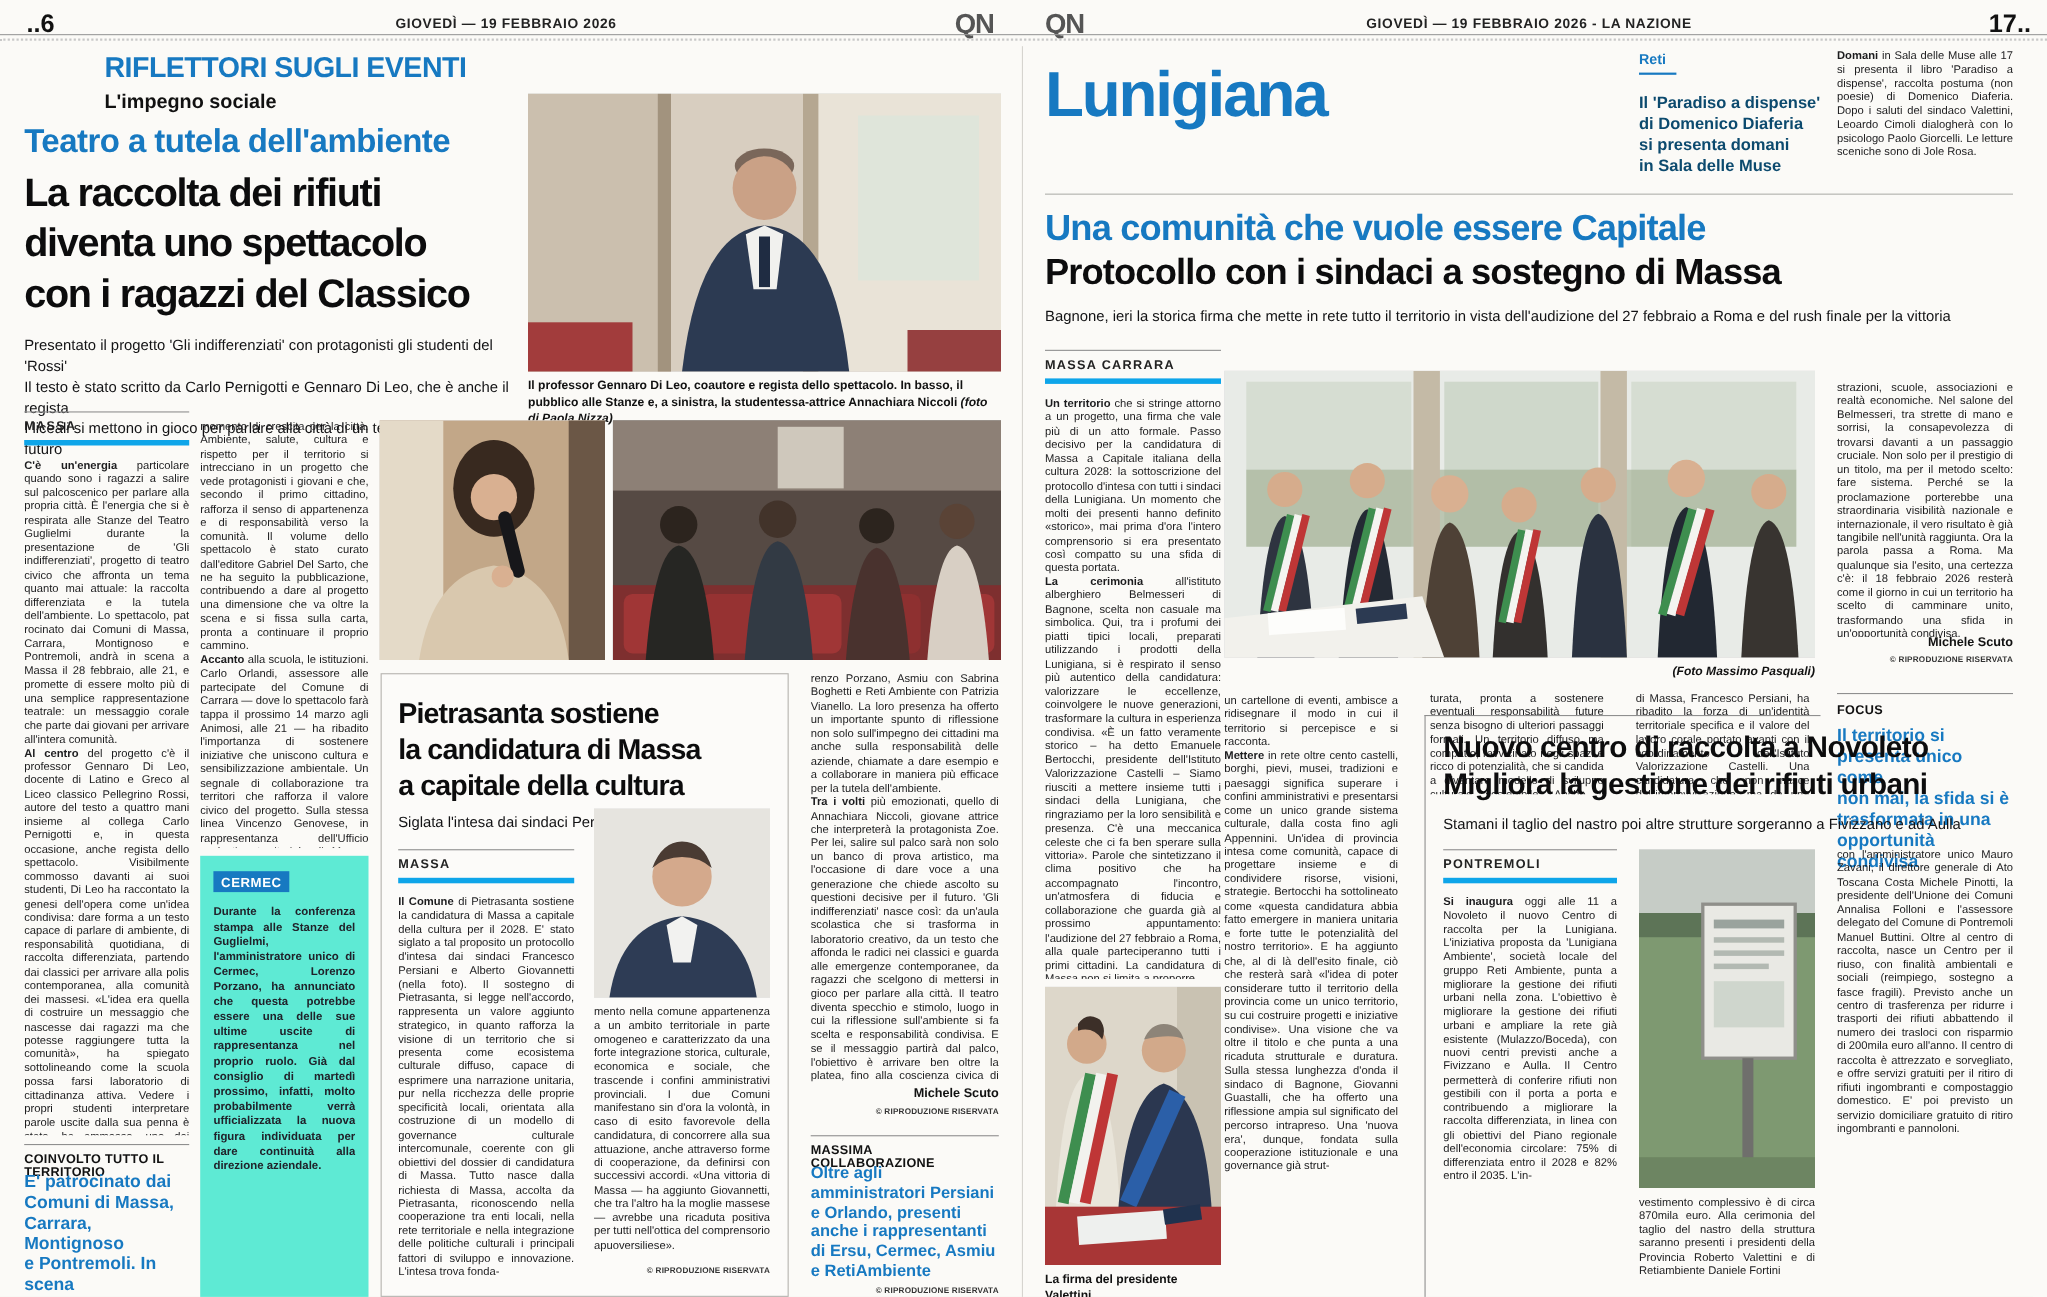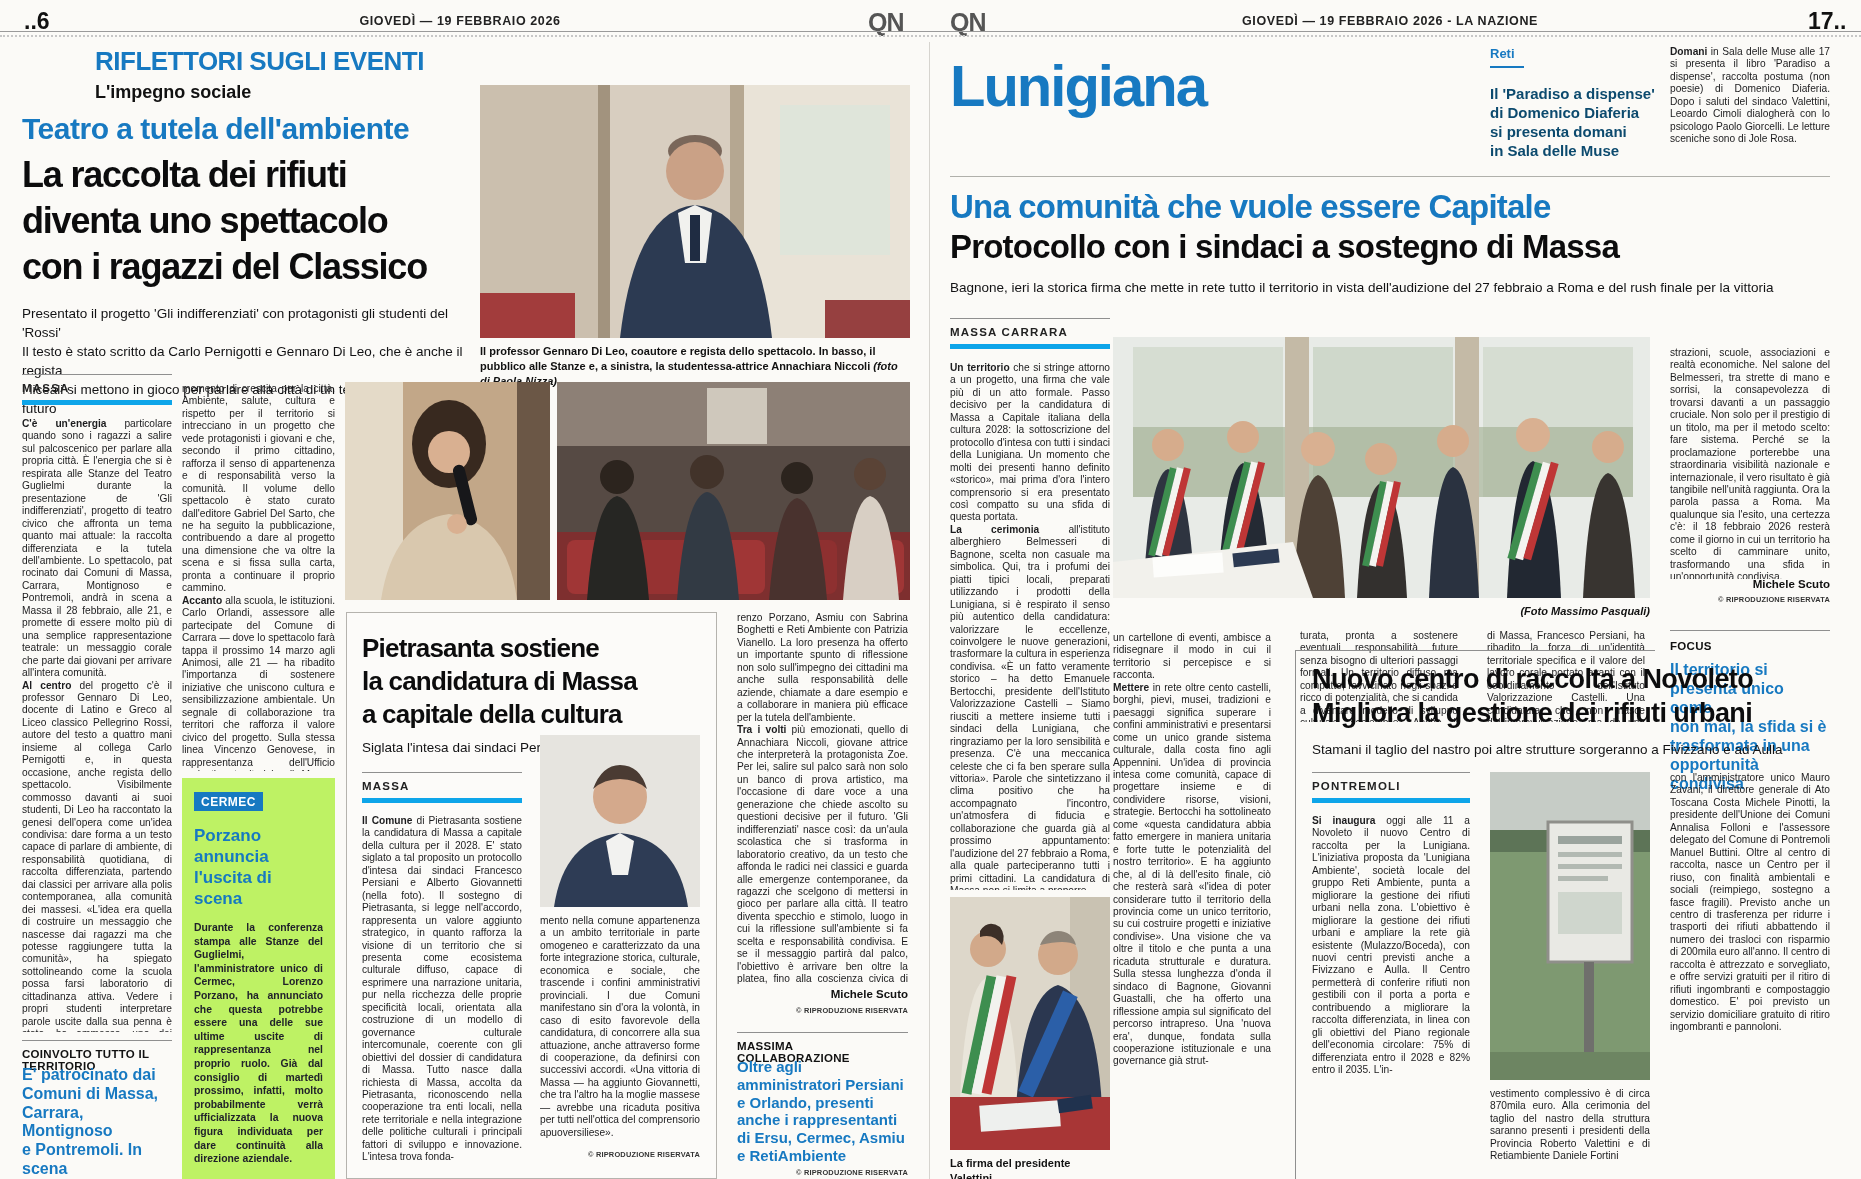--- a/index.html
+++ b/index.html
@@ -30,21 +30,21 @@
            white-space:pre-line;overflow:hidden;}
   .bodycol b{font-weight:700;}
   .caption{font-size:11px;line-height:15px;font-weight:700;color:#111;}
   .caption i{font-style:italic;font-weight:700;}
   .sig{font-size:11.5px;font-weight:700;text-align:right;color:#111;}
   .copy{font-size:7.4px;font-weight:700;letter-spacing:.2px;text-align:right;color:#333;}
   
   .boxlabel{font-size:11.5px;font-weight:800;letter-spacing:.3px;color:#111;}
   .bluetext{color:#1779c1;font-weight:700;white-space:pre-line;}
   .rule{border-top:1px solid #8f8f8f;}
-  .cermecbox{background:#bef264;}
+  .cermecbox{background:#5eead4;}
   .chip{display:inline-block;background:#1779c1;color:#fff;font-size:12px;font-weight:700;
         letter-spacing:.5px;padding:3px 7px 2px 7px;}
   .cermectitle{font-size:17px;line-height:21px;font-weight:800;color:#1779c1;white-space:pre-line;}
   .cermecbody{font-size:10.4px;line-height:13.6px;font-weight:700;color:#20222a;text-align:justify;
               white-space:pre-line;overflow:hidden;}
   .pietrabox{border:1.5px solid #b5b3ae;background:#fcfbf9;}
   .hl-pietra{font-size:26px;line-height:33px;font-weight:800;color:#0c0c0d;letter-spacing:-.8px;white-space:pre-line;}
   .subhead{font-size:13.5px;color:#121214;}
   .aullakick{font-size:13px;font-weight:700;color:#1779c1;}
   .aullaline{border-top:2px solid #1779c1;width:34px;}
@@ -113,22 +113,20 @@
 e Pontremoli. In scena
 a Massa il 28 febbraio
 e a Carrara il 14 marzo</div>
 
   <div class="abs bodycol" style="left:182px;top:383px;width:153px;height:388px;">momento di crescita per la città. Ambiente, salute, cultura e rispetto per il territorio si intrecciano in un progetto che vede protagonisti i giovani e che, secondo il primo cittadino, rafforza il senso di appartenenza e di responsabilità verso la comunità. Il volume dello spettacolo è stato curato dall'editore Gabriel Del Sarto, che ne ha seguito la pubblicazione, contribuendo a dare al progetto una dimensione che va oltre la scena e si fissa sulla carta, pronta a continuare il proprio cammino.
 <b>Accanto</b> alla scuola, le istituzioni. Carlo Orlandi, assessore alle partecipate del Comune di Carrara — dove lo spettacolo farà tappa il prossimo 14 marzo agli Animosi, alle 21 — ha ribadito l'importanza di sostenere iniziative che uniscono cultura e sensibilizzazione ambientale. Un segnale di collaborazione tra territori che rafforza il valore civico del progetto. Sulla stessa linea Vincenzo Genovese, in rappresentanza dell'Ufficio scolastico territoriale di Massa-Carrara, che ha evidenziato quanto esperienze come questa arricchiscano il senso stesso della scuola: portare al centro temi sociali e ambientali significa offrire agli studenti strumenti concreti per leggere il presente e diventare cittadini più consapevoli.
  è stata arricchita dalla presenza di rappresentanti di enti e associazioni impegnate sul territorio: Ersu, con il direttore Bresciani Gatti, Cermec con Lo-</div>
 
   <div class="abs cermecbox" style="left:182px;top:778px;width:153px;height:401px;">
     <div class="chip" style="margin:14px 0 0 12px;">CERMEC</div>
-    <div class="cermectitle" style="margin:14px 12px 0 12px;">Porzano annuncia
-l'uscita di scena</div>
     <div class="cermecbody" style="margin:12px 12px 0 12px;height:300px;"><b>Durante</b> la conferenza stampa alle Stanze del Guglielmi, l'amministratore unico di Cermec, Lorenzo Porzano, ha annunciato che questa potrebbe essere una delle sue ultime uscite di rappresentanza nel proprio ruolo. Già dal consiglio di martedì prossimo, infatti, molto probabilmente verrà ufficializzata la nuova figura individuata per dare continuità alla direzione aziendale.</div>
   </div>
 
   <div class="abs photo" style="left:345px;top:382px;width:205px;height:218px;">
     <svg viewBox="0 0 205 218" preserveAspectRatio="none">
       <rect width="205" height="218" fill="#c2a788"></rect>
       <rect width="58" height="218" fill="#e4dac8"></rect>
       <rect x="172" width="33" height="218" fill="#6b5746"></rect>
       <ellipse cx="104" cy="62" rx="37" ry="44" fill="#38291f"></ellipse>
       <circle cx="104" cy="70" r="21" fill="#d9b091"></circle>

